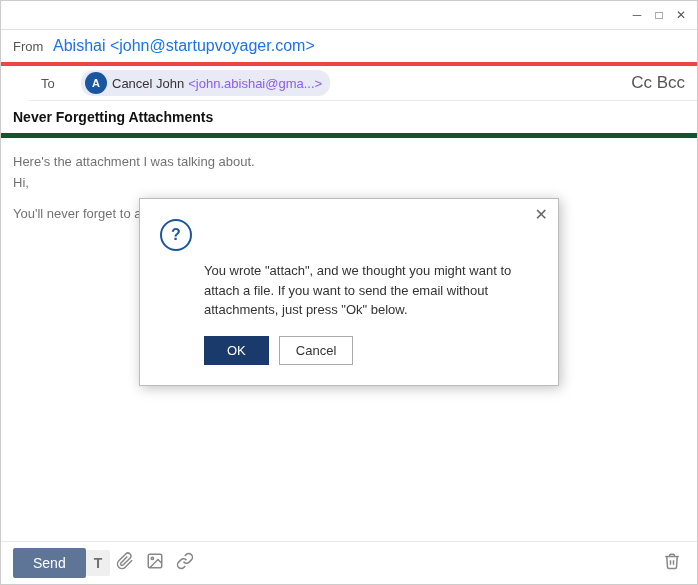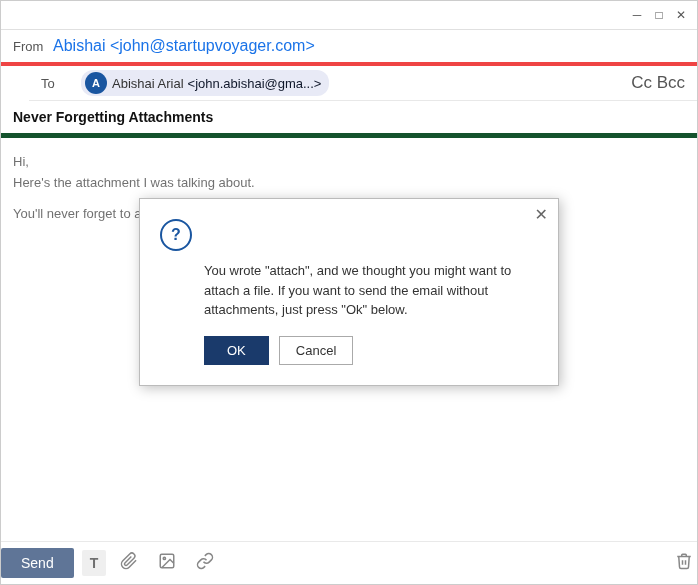--- a/index.html
+++ b/index.html
@@ -84,21 +84,21 @@
       background: #1a56a0;
       color: white;
       font-size: 11px;
       display: flex;
       align-items: center;
       justify-content: center;
       margin-right: 5px;
       font-weight: bold;
     }
     .recipient-name { color: #333; }
-    .recipient-email { color: #0f172a; margin-left: 4px; }
+    .recipient-email { color: #8b5cf6; margin-left: 4px; }
     .cc-bcc {
       margin-left: auto;
       color: #555;
       font-size: 17px;
     }
 
     
     .subject-row {
       padding: 8px 12px;
       border-bottom: 5px solid #14532d;
@@ -250,24 +250,23 @@
       cursor: pointer;
       color: #333;
     }
 
     
     .action-bar {
       position: absolute;
       bottom: 0; left: 0; right: 0;
       display: flex;
       align-items: center;
-      padding: 6px 0;
+      padding: 6px 12px;
       border-top: 1px solid #e0e0e0;
       background: #fff;
-      gap: 8px;
     }
     .send-btn {
       background: #1a3a6b;
       color: #fff;
       border: none;
       padding: 7px 20px;
       font-size: 14px;
       cursor: pointer;
       font-family: Arial, sans-serif;
       border-radius: 2px;
@@ -316,35 +315,35 @@
 
 <div class="field-row">
   <span class="field-label">From</span>
   <span class="field-value">Abishai &lt;john@startupvoyager.com&gt;</span>
 </div>
 
 <div class="to-row">
   <span class="to-label">To</span>
   <div class="recipient-chip">
     <div class="recipient-avatar">A</div>
-    <span class="recipient-name">Abishai Arial</span>
+    <span class="recipient-name">Cancel John</span>
     <span class="recipient-email">&lt;john.abishai@gma...&gt;</span>
   </div>
   <span class="cc-bcc">Cc Bcc</span>
 </div>
 
 <div class="subject-row">
   <span>Never Forgetting Attachments</span>
 </div>
 
 <div class="main-content">
 
   <div class="email-body">
+    <div>Here's the attachment I was talking about.</div>
     <div>Hi,</div>
-    <div>Here's the attachment I was talking about.</div>
     <div style="height:10px"></div>
     <div>You'll never forget to add one again!</div>
   </div>
 
   <div class="dialog-overlay">
     <div class="dialog">
       <button class="dialog-close">✕</button>
       <div class="dialog-header">
         <div class="dialog-icon">?</div>
       </div>

